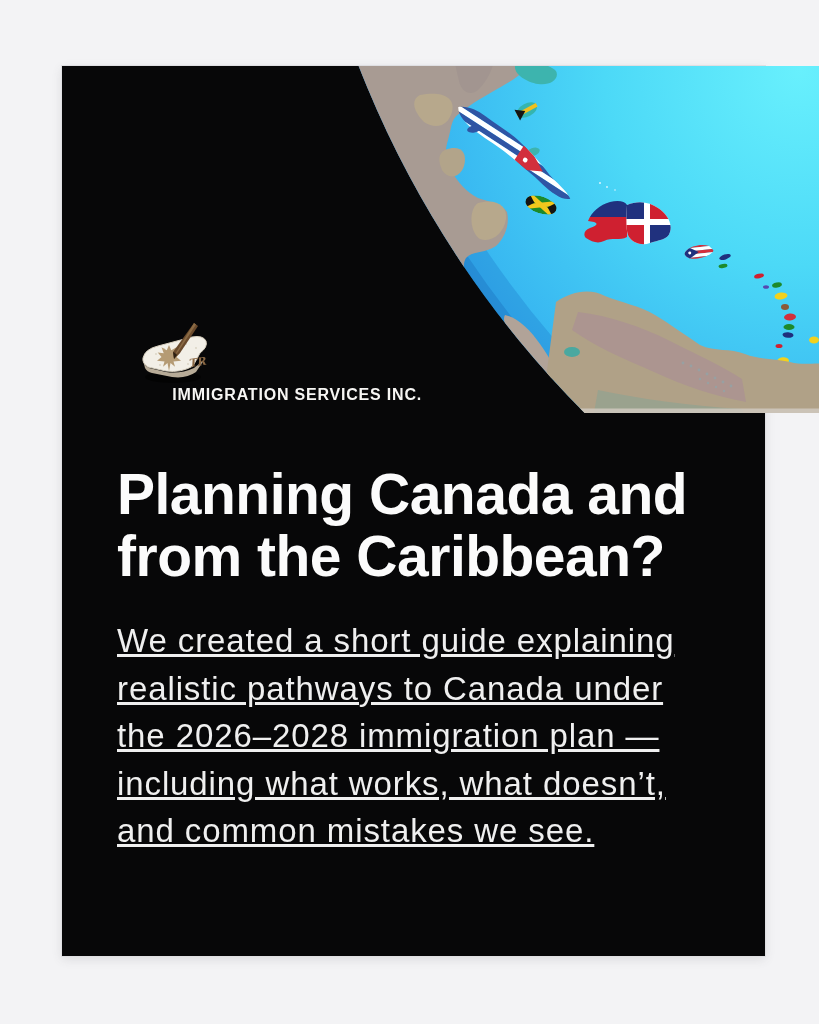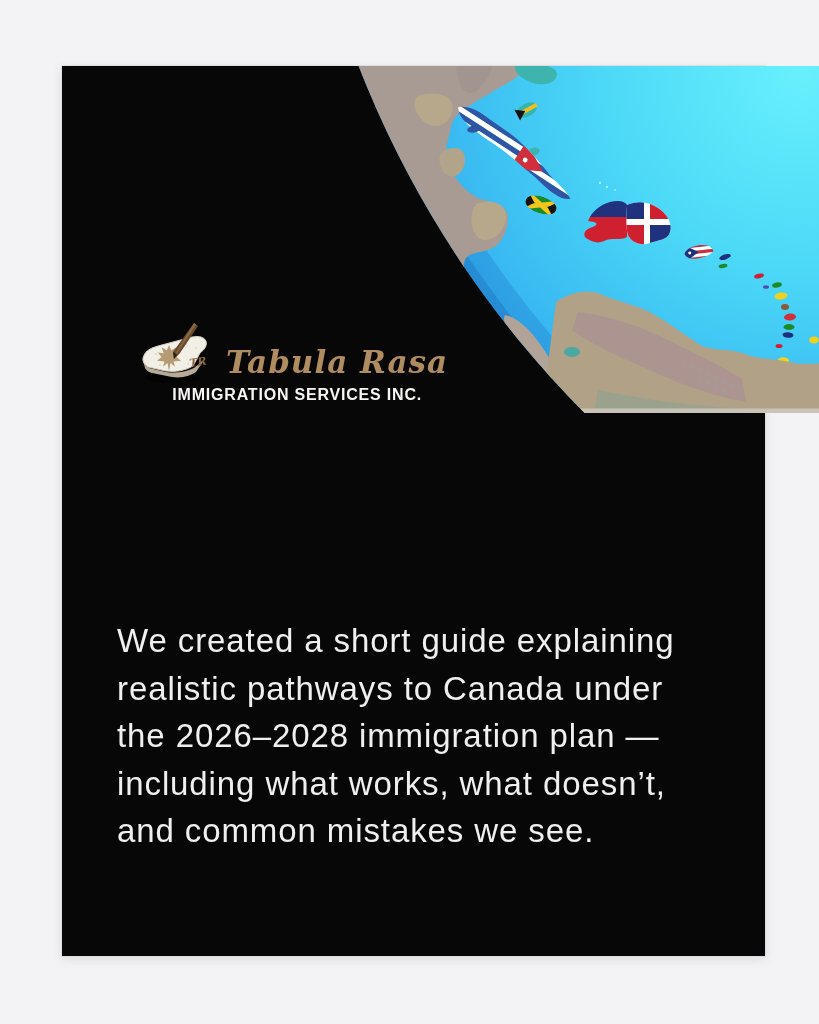--- a/index.html
+++ b/index.html
@@ -28,20 +28,21 @@
   
   .headline{
     position:absolute;left:55px;top:397px;width:620px;
     color:#fbfbfb;font-weight:700;font-size:57px;line-height:62px;letter-spacing:-0.5px;
     white-space:pre-line;
   }
   .body-text{
     position:absolute;left:55px;top:551px;width:620px;
     color:#efefef;font-weight:300;font-size:33px;line-height:47.5px;letter-spacing:.9px;
     white-space:pre-line;
+    text-decoration:underline;
   }
   
   .globe{
     position:absolute;left:300px;top:66px;width:519px;height:347px;
     pointer-events:none;
   }
   .globe svg{display:block;width:100%;height:100%;}
 </style>
 </head>
 <body>
@@ -72,24 +73,25 @@
       </g>
 
       <g>
         <path d="M58,1 L62,4 L44,31 L38,37 L37,30 Z" fill="#6a4a2c"></path>
         <path d="M58,1 L60,2.5 L42,30 L38,34 Z" fill="#8a6a44"></path>
         <path d="M39,31 L41,33 L38,37 L37,30 Z" fill="#2e2012"></path>
       </g>
 
       <text x="54" y="45" transform="rotate(-8 54 45)" font-family="DejaVu Serif, serif" font-style="italic" font-weight="700" font-size="11" fill="#8a6844">TR</text>
     </svg>
-    <div class="brand-script">Tabula Rasa</div>
   </div>
   <div class="logo-caption">IMMIGRATION SERVICES INC.</div>
 
+  <div class="headline">Planning Canada and
+from the Caribbean?</div>
 
   <div class="body-text">We created a short guide explaining
 realistic pathways to Canada under
 the 2026–2028 immigration plan —
 including what works, what doesn’t,
 and common mistakes we see.</div>
 </div>
 
 <div class="globe">
   <svg viewBox="300 66 519 347" preserveAspectRatio="none">

